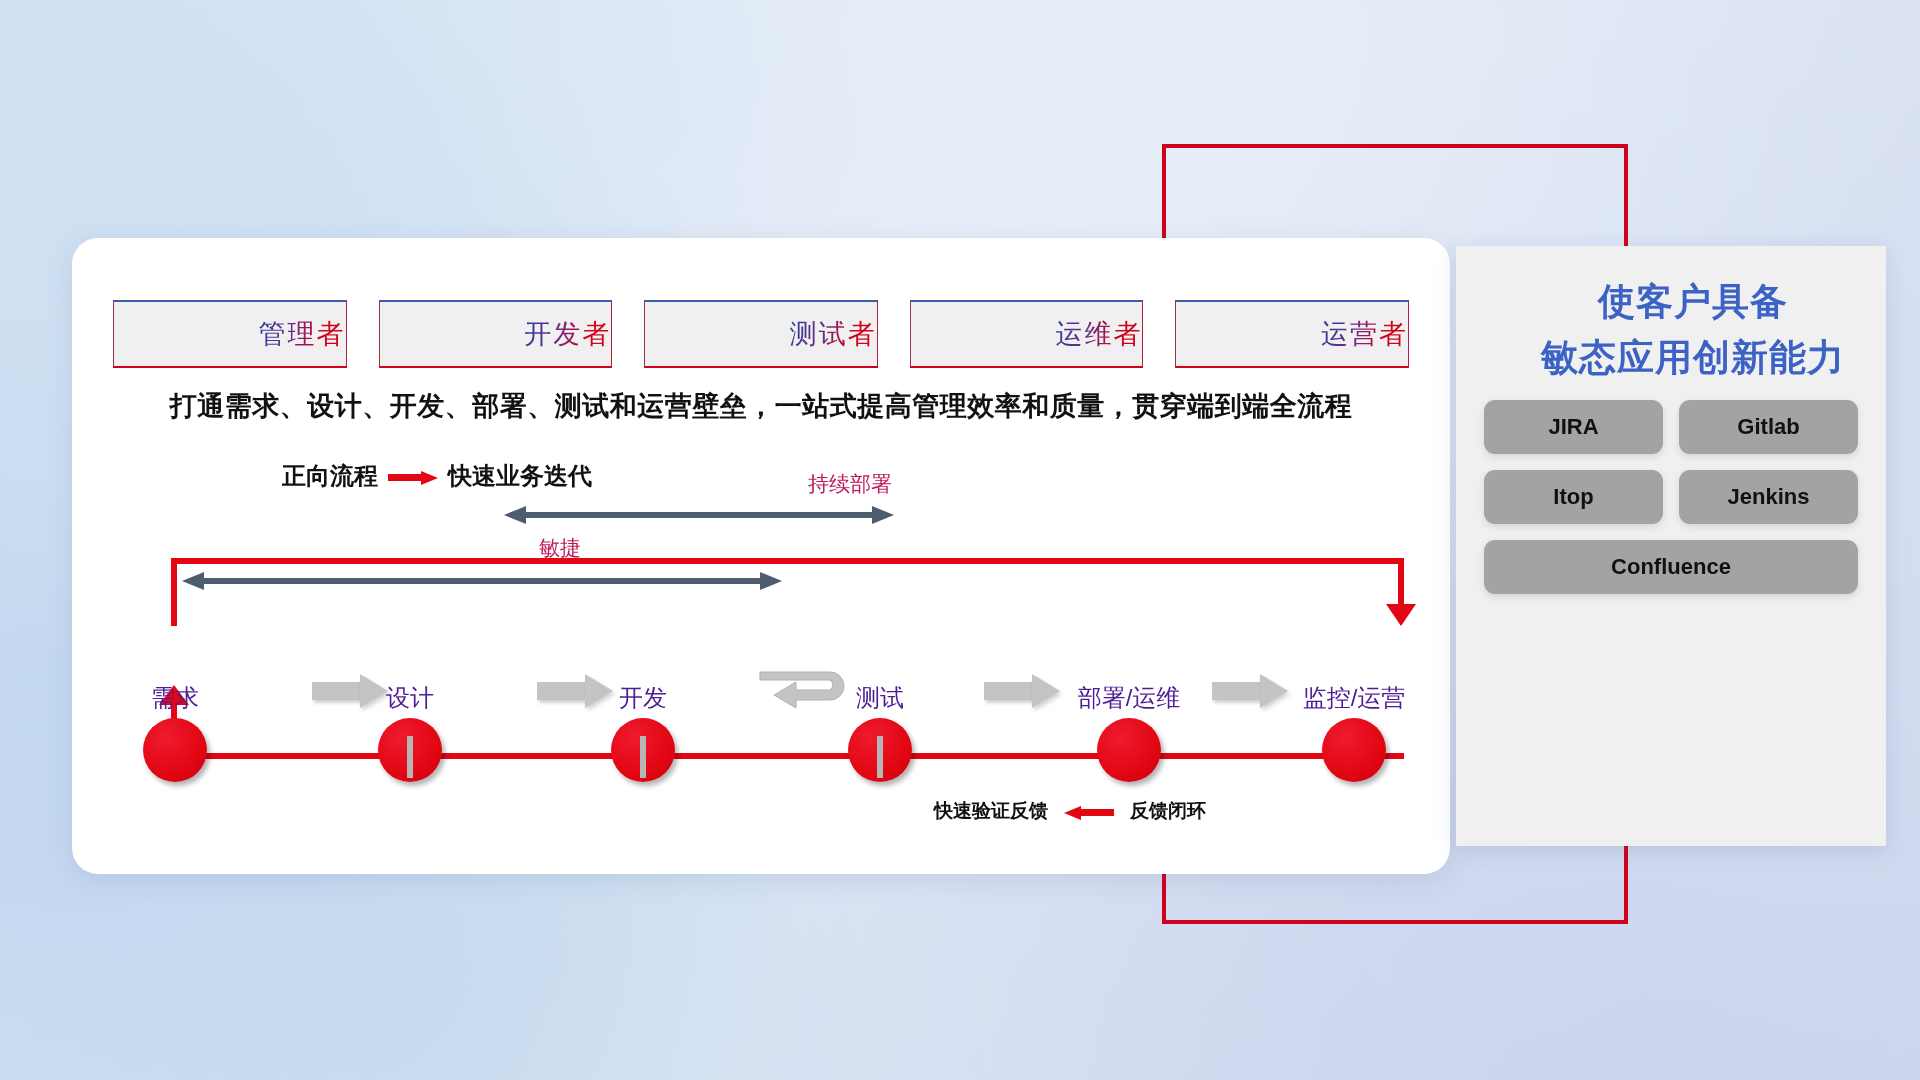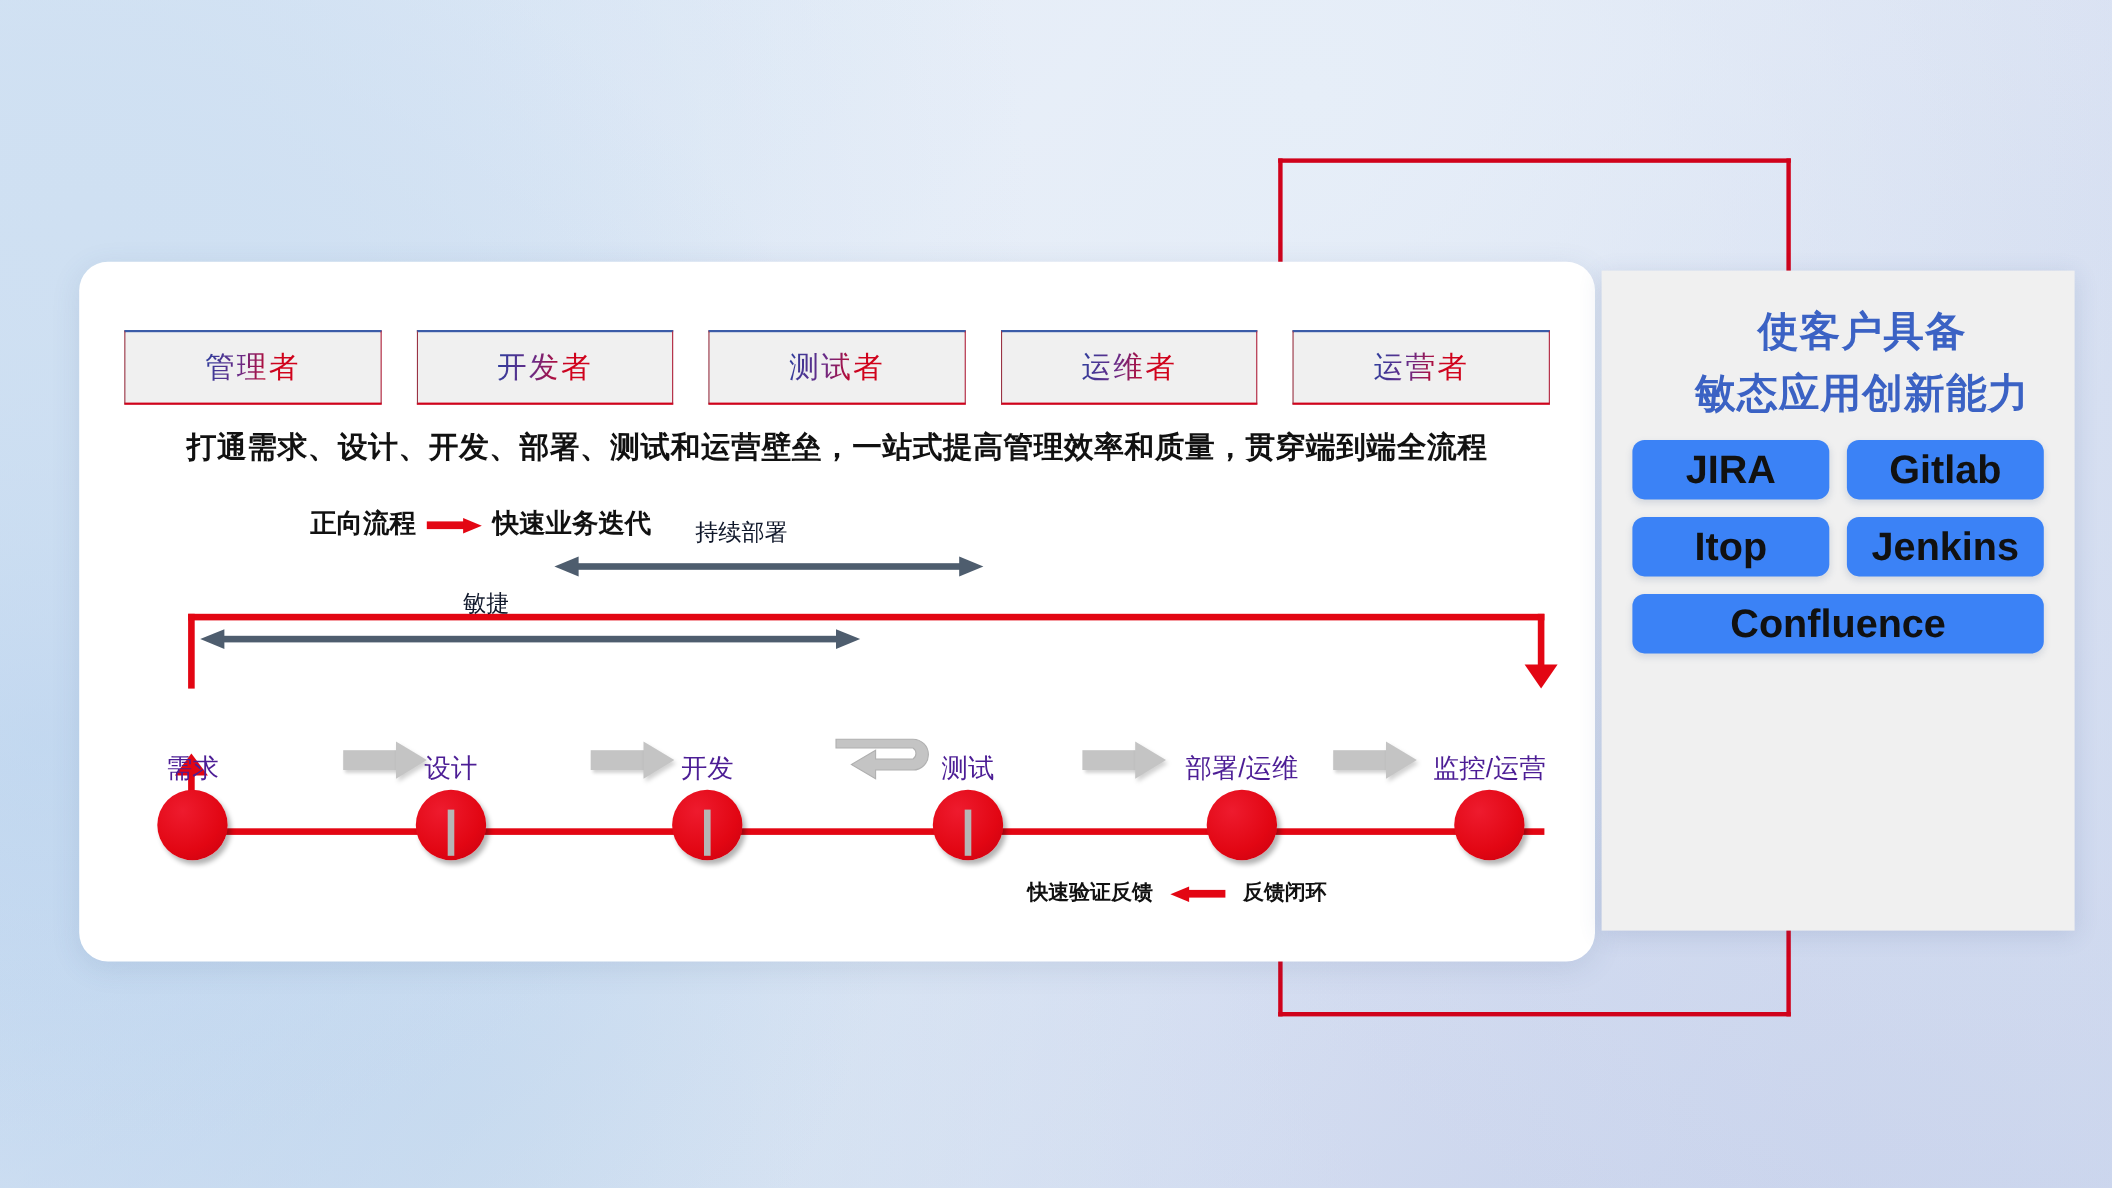--- a/index.html
+++ b/index.html
@@ -35,21 +35,21 @@
     box-shadow:0 6px 26px rgba(60,90,140,.13);
   }
 
   
   #roles-row{
     position:absolute;left:41px;top:62px;width:1296px;height:68px;
     display:flex;gap:32px;
   }
   .role-box{
     flex:1;background:#f0f0f0;position:relative;
-    display:flex;align-items:center;justify-content:center;
+    display:flex;align-items:center;justify-content:flex-end;
     border-top:2px solid #3b5ca8;
     border-left:1.5px solid #9a3344;
     border-right:1.5px solid #b0203a;
     border-bottom:2.5px solid #d0021b;
     box-sizing:border-box;
   }
   .role-label{
     font-size:27px;letter-spacing:2px;font-weight:400;
     background:linear-gradient(100deg,#2b3f9e 0%,#6a2a86 38%,#d0021b 72%);
     -webkit-background-clip:text;background-clip:text;color:transparent;
@@ -91,21 +91,21 @@
     position:absolute;left:0;top:0;width:0;height:0;
     border-top:9px solid transparent;border-bottom:9px solid transparent;
     border-right:22px solid #4e5d6e;
   }
   .gray-span .tipR{
     position:absolute;right:0;top:0;width:0;height:0;
     border-top:9px solid transparent;border-bottom:9px solid transparent;
     border-left:22px solid #4e5d6e;
   }
   .span-label{
-    position:absolute;font-size:21px;color:#0f172a;white-space:nowrap;text-align:left;
+    position:absolute;font-size:21px;color:#be185d;white-space:nowrap;text-align:right;
   }
 
   
   #loop-top{position:absolute;left:99px;top:320px;width:1233px;height:6px;background:#e30613;}
   #loop-left-down{position:absolute;left:99px;top:320px;width:6px;height:68px;background:#e30613;}
   #loop-bottom{position:absolute;left:99px;top:515px;width:1233px;height:6px;background:#e30613;}
   #loop-left-up{position:absolute;left:99px;top:462px;width:6px;height:59px;background:#e30613;}
   #loop-left-uparrow{
     position:absolute;left:87px;top:447px;width:0;height:0;
     border-left:15px solid transparent;border-right:15px solid transparent;
@@ -152,23 +152,23 @@
     background:#f0f0f0;box-shadow:0 4px 20px rgba(60,90,140,.16);
   }
   #panel-heading{padding-top:28px;text-align:center;}
   .panel-head-line{
     font-size:37px;font-weight:bold;color:#3b62c4;line-height:1.52;letter-spacing:1px;padding-left:44px;
   }
   #tool-grid{
     margin:14px 28px 0 28px;display:flex;flex-wrap:wrap;gap:16px;
   }
   .tool-chip{
-    flex:1 1 calc(50% - 8px);height:54px;background:#3b82f6;border-radius:11px;
+    flex:1 1 calc(50% - 8px);height:54px;background:#a3a3a3;border-radius:11px;
     display:flex;align-items:center;justify-content:center;
-    font-size:36px;font-weight:bold;color:#111;
+    font-size:22px;font-weight:bold;color:#111;
     box-shadow:0 3px 7px rgba(80,100,140,.18);
   }
   .tool-chip.wide{flex:1 1 100%;}
 </style>
 </head>
 <body>
 
 <div id="red-frame"></div>
 <div id="red-frame-left-top"></div>
 <div id="red-frame-left-bottom"></div>

